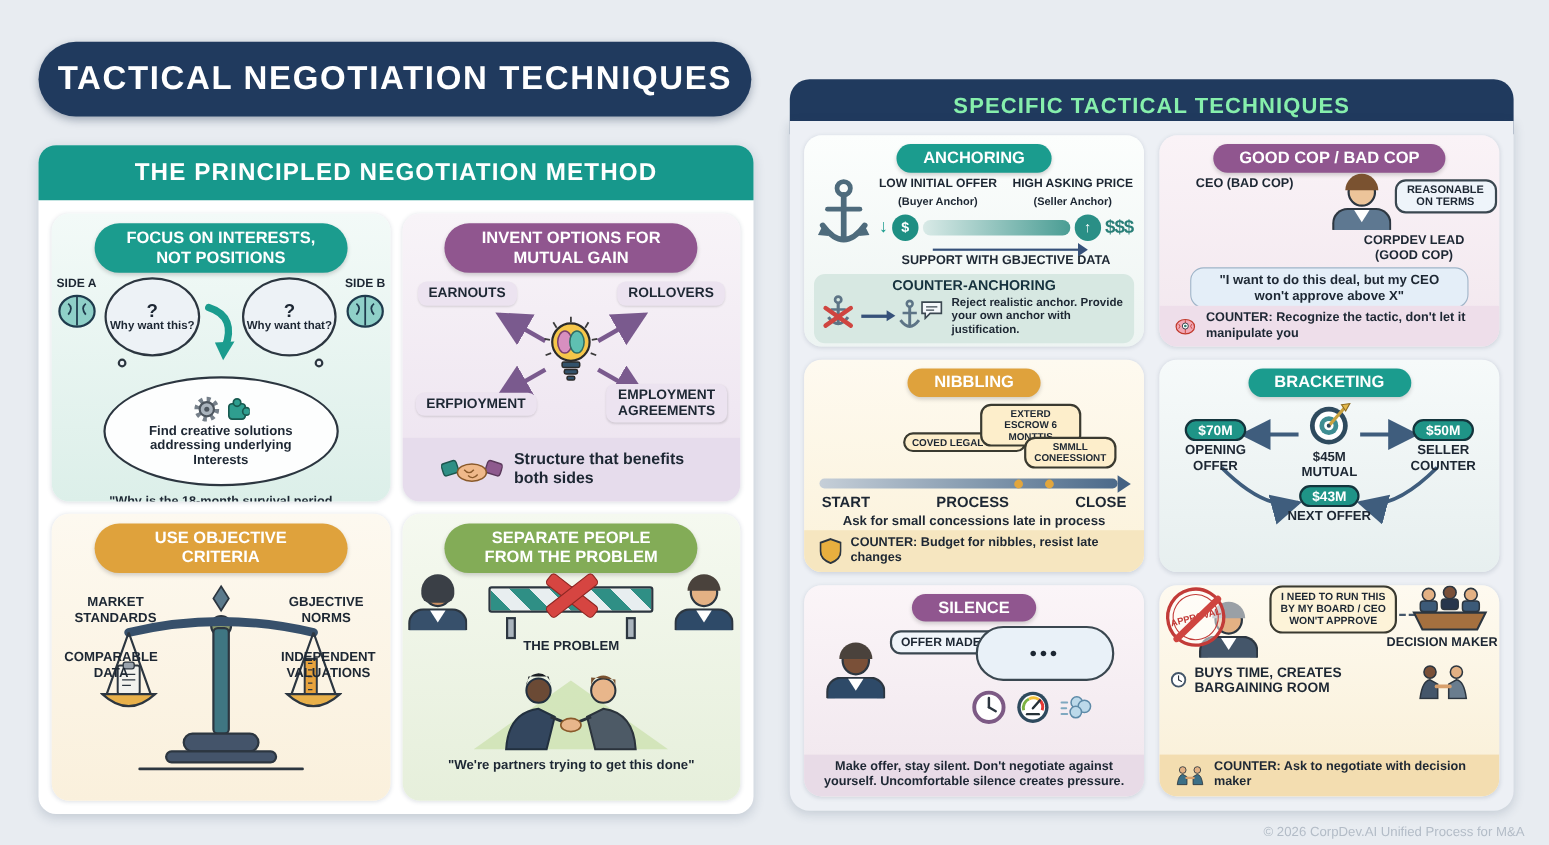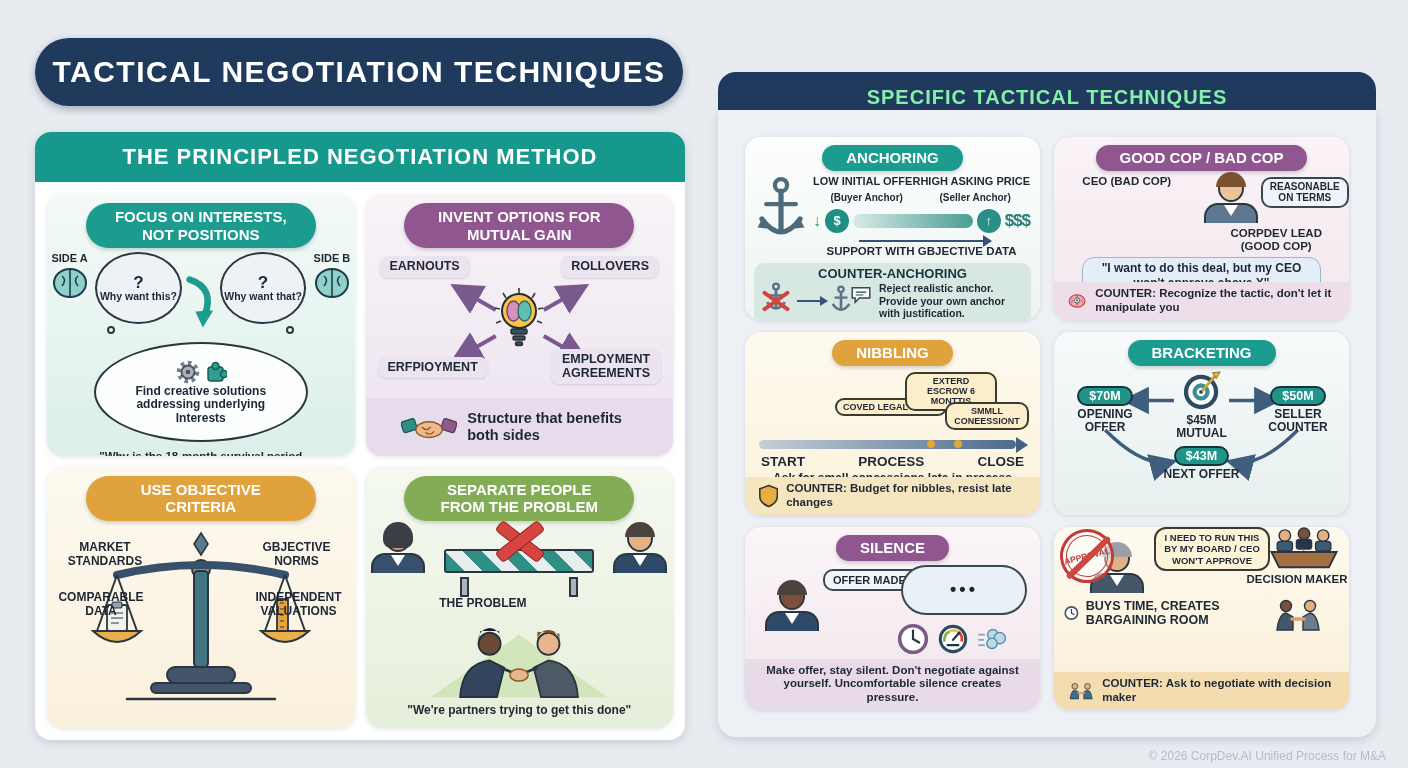--- a/index.html
+++ b/index.html
@@ -106,21 +106,21 @@
   .scale-svg { position:absolute; left:50%; top:2px; transform:translateX(-50%); }
 
   
   .ppl-row { display:flex; justify-content:center; align-items:flex-start; gap:14px; margin-top:4px; }
   .avatar { position:relative; width:54px; height:52px; }
   .avatar .head { width:26px; height:27px; border-radius:50%; border:2px solid #2c3640; margin:0 auto; position:relative; z-index:1; }
   .avatar .hair { position:absolute; left:50%; transform:translateX(-50%); top:-3px; width:30px; height:15px; border-radius:15px 15px 0 0; z-index:2; }
   .avatar.woman .hair { height:26px; border-radius:15px 15px 8px 8px; }
   .avatar .torso { width:54px; height:20px; border:2px solid #2c3640; border-bottom:none; border-radius:14px 14px 0 0; margin-top:1px; position:relative; }
   .avatar .shirt { position:absolute; left:50%; top:0; transform:translateX(-50%); width:0; height:0; border-left:7px solid transparent; border-right:7px solid transparent; border-top:11px solid #fff; }
-  .barrier-wrap { position:relative; width:160px; text-align:left; padding-top:24px; }
+  .barrier-wrap { position:relative; width:160px; text-align:center; padding-top:8px; }
   .barrier {
     width:150px; height:24px; margin:0 auto; border:2px solid #2c3640; border-radius:3px; position:relative;
     background:repeating-linear-gradient(45deg,#2f8f85 0 13px,#e8eef0 13px 26px);
   }
   .bleg { position:absolute; top:26px; width:9px; height:20px; background:#aab4bd; border:2px solid #2c3640; }
   .bleg.l { left:14px; } .bleg.r { right:14px; }
   .redx { position:absolute; left:50%; top:-6px; transform:translateX(-50%); width:52px; height:42px; z-index:3; }
   .redx::before,.redx::after { content:""; position:absolute; left:0; top:16px; width:52px; height:11px; background:#d64541; border:1.5px solid #8e2723; border-radius:4px; }
   .redx::before { transform:rotate(38deg); } .redx::after { transform:rotate(-38deg); }
   .problem-label { font-size:12px; font-weight:800; margin-top:24px; line-height:1.15; }
@@ -134,21 +134,21 @@
     display:flex; align-items:center; justify-content:center;
     color:#86efac; font-size:20px; font-weight:bold; letter-spacing:1px;margin-top:12px;
   }
   .right-body {
     left:718px; top:110px; width:658px; height:627px;
     background:#edf0f5; border-radius:0 0 18px 18px;
     box-shadow:0 3px 10px rgba(40,60,90,.18);
   }
   .right-grid {
     display:grid; grid-template-columns:1fr 1fr; grid-template-rows:1fr 1fr 1fr;
-    gap:12px 14px; padding:27px; height:627px;
+    gap:12px 14px; padding:13px; height:627px;
   }
   .t-card { border-radius:16px; position:relative; overflow:hidden; box-shadow:0 1px 4px rgba(40,60,90,.15); }
   .card-anchoring  { background:linear-gradient(180deg,#fcfefd,#edf4f2); }
   .card-goodcop    { background:linear-gradient(180deg,#faf3f7,#f2e7ee); }
   .card-nibbling   { background:linear-gradient(180deg,#fefaf0,#fbf2da); }
   .card-bracketing { background:linear-gradient(180deg,#f6fafa,#e7efef); }
   .card-silence    { background:linear-gradient(180deg,#fbf5f8,#f0e6ed); }
   .card-authority  { background:linear-gradient(180deg,#fefaf0,#f9efd6); }
   .pill.sm { font-size:15px; padding:4px 24px; margin:8px auto 4px; }
 

